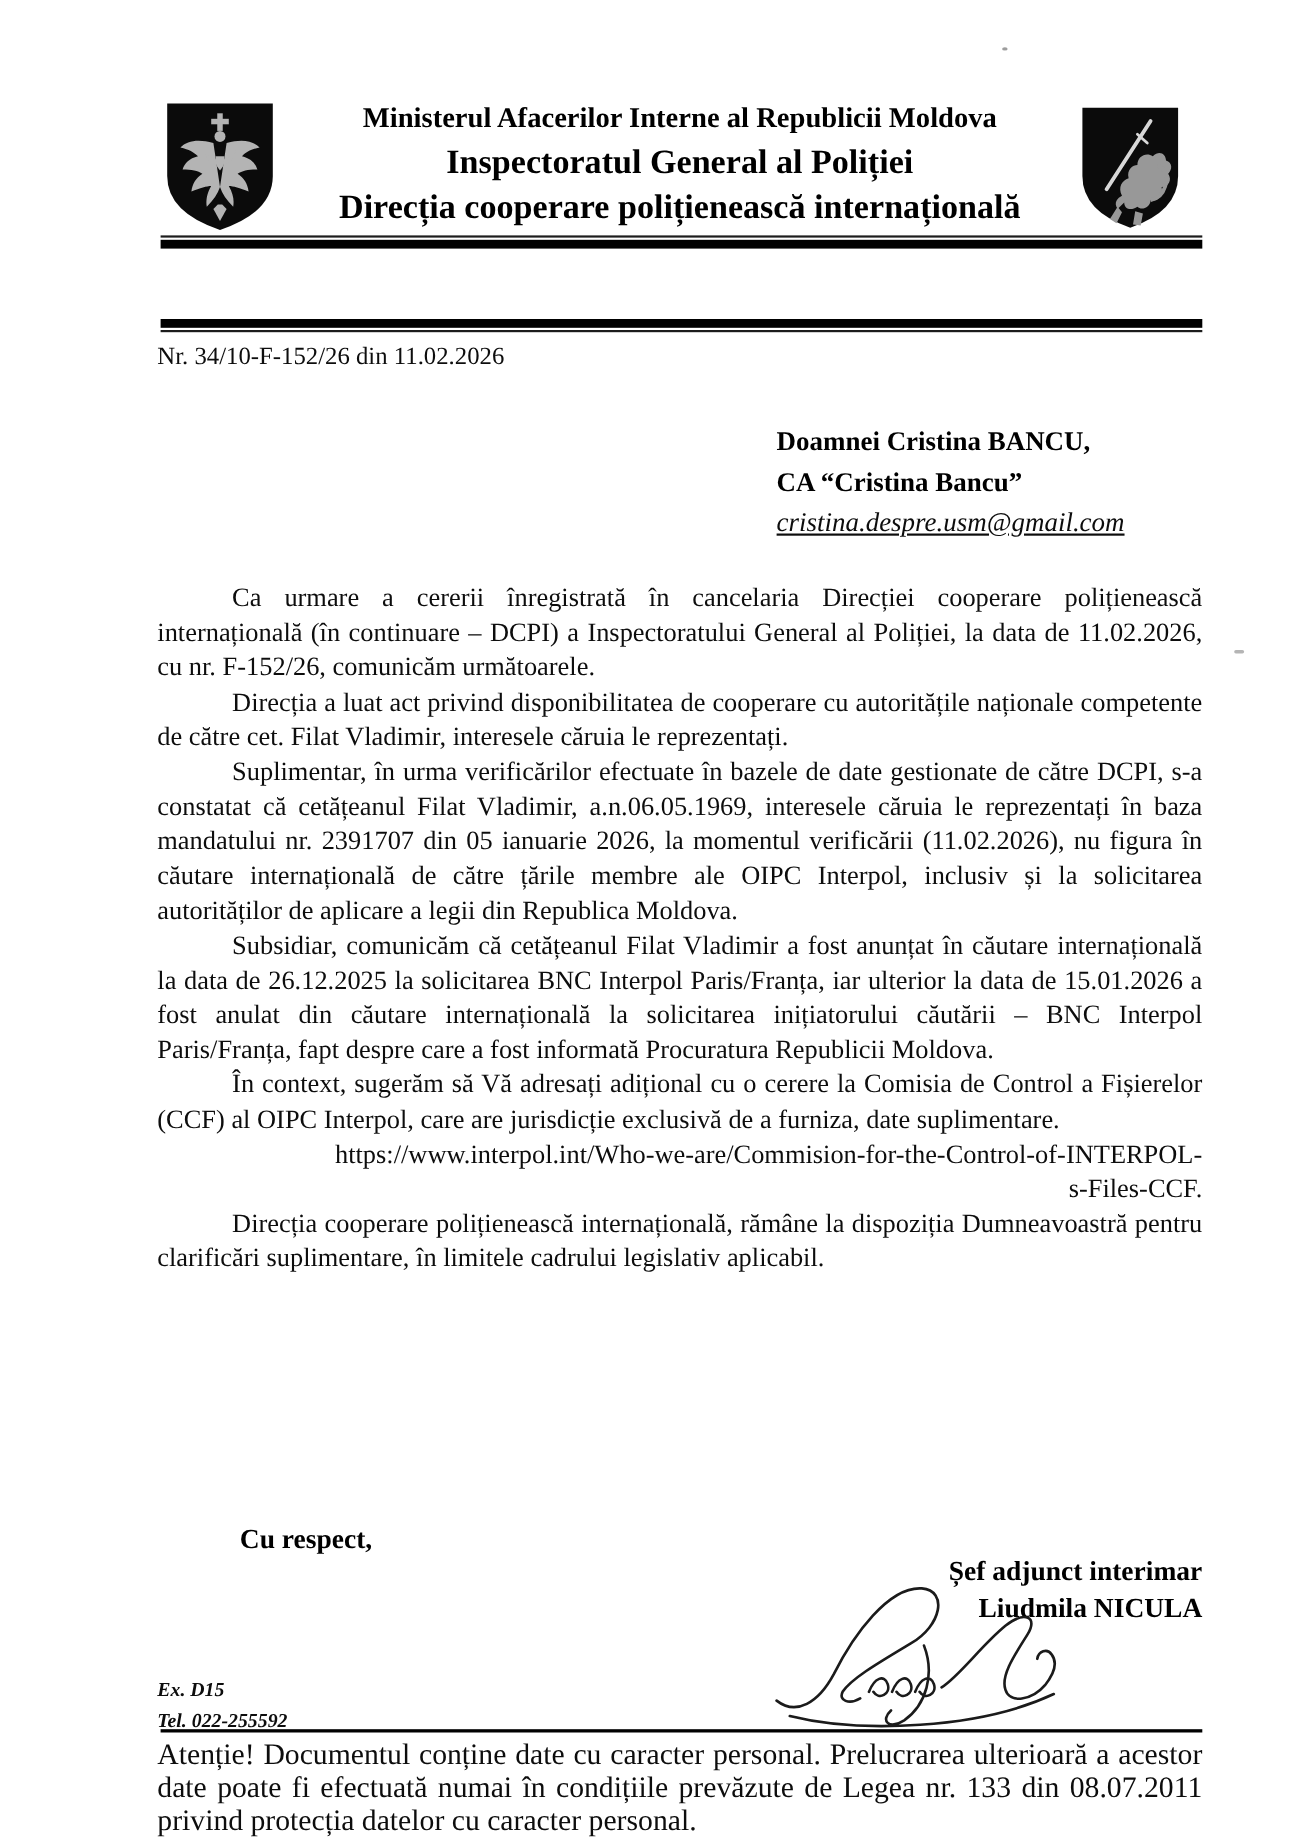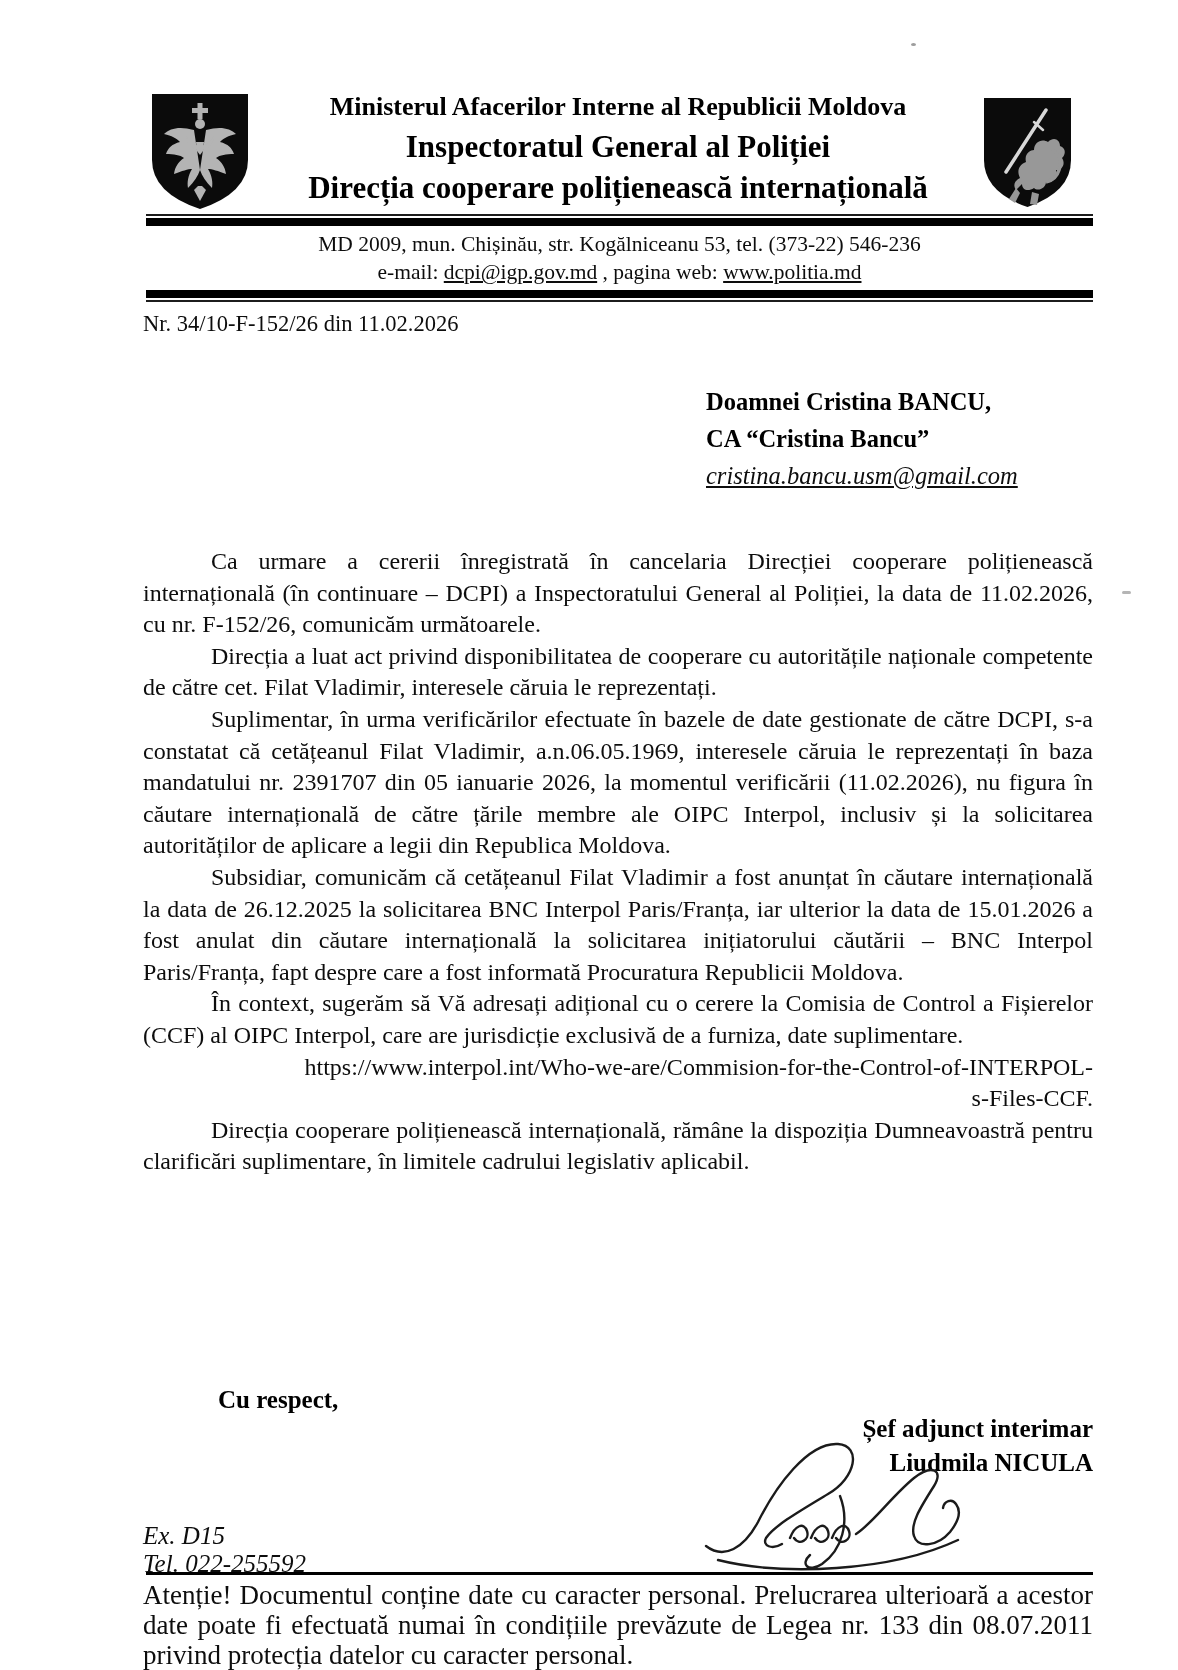--- a/index.html
+++ b/index.html
@@ -23,29 +23,29 @@
   .u { text-decoration:underline; }
   .rule2 { position:absolute; left:146px; top:290px; width:947px; }
   .rule2 .thick { height:8px; background:#000; }
   .rule2 .thin  { height:2px; background:#1c1c1c; margin-top:2px; }
   
   .ref { position:absolute; left:143px; top:311px; font-size:22.5px; }
   .addressee { position:absolute; left:706px; top:383px; font-size:24.5px; line-height:37px; }
   .bold { font-weight:bold; color:#000; }
   .addressee .email { font-style:italic; text-decoration:underline; }
   
-  .body { position:absolute; left:143px; top:546px; width:950px; font-size:24px; line-height:31.6px; text-align:justify; }
+  .body { position:absolute; left:143px; top:529px; width:950px; font-size:24px; line-height:31.6px; text-align:justify; }
   .body p { margin:0; text-indent:68px; }
   .body p.noind { text-indent:0; text-align:right; }
   .body p.just-all { text-align-last:justify; }
   
   .salutation { position:absolute; left:218px; top:1386px; font-size:25px; font-weight:bold; color:#000; }
   .signer { position:absolute; left:803px; top:1412px; width:290px; text-align:right; font-weight:bold; font-size:25px; line-height:34px; color:#000; }
   .signature { position:absolute; left:690px; top:1428px; width:300px; height:150px; }
-  .executor { position:absolute; left:143px; top:1522px; font-style:italic; font-size:25px; line-height:28px; }
+  .executor { position:absolute; left:143px; top:1522px; font-style:italic; font-size:18px; line-height:28px;font-weight:bold; }
   .footer-rule { position:absolute; left:146px; top:1572px; width:947px; height:3px; background:#000; }
   .notice { position:absolute; left:143px; top:1580px; width:950px; font-size:27px; line-height:30px; text-align:justify; }
   
   .speck1 { position:absolute; left:911px; top:43px; width:5px; height:3px; background:#9d9d9d; border-radius:50%; }
   .speck2 { position:absolute; left:1122px; top:591px; width:9px; height:3px; background:#b5b5b5; border-radius:2px; }
 </style>
 </head>
 <body>
 
 <div class="page">
@@ -81,36 +81,32 @@
     <div class="t1">Ministerul Afacerilor Interne al Republicii Moldova</div>
     <div class="t2">Inspectoratul General al Poliției</div>
     <div class="t3">Direcția cooperare polițienească internațională</div>
   </div>
 
   <div class="rule1">
     <div class="thin"></div>
     <div class="thick"></div>
   </div>
 
-  <div class="address">
-    <div class="addr1">MD 2009, mun. Chișinău, str. Kogălniceanu 53, tel. (373-22)  546-236</div>
-    <div class="addr2"><span>e-mail: </span><span class="u">dcpi@igp.gov.md</span><span> , pagina web: </span><span class="u">www.politia.md</span></div>
-  </div>
 
   <div class="rule2">
     <div class="thick"></div>
     <div class="thin"></div>
   </div>
 
   <div class="ref">Nr. 34/10-F-152/26 din 11.02.2026</div>
 
   <div class="addressee">
     <div class="bold">Doamnei Cristina BANCU,</div>
     <div class="bold">CA “Cristina Bancu”</div>
-    <div class="email">cristina.bancu.usm@gmail.com</div>
+    <div class="email">cristina.despre.usm@gmail.com</div>
   </div>
 
   <div class="body">
     <p>Ca urmare a cererii înregistrată în cancelaria Direcției cooperare polițienească internațională (în continuare – DCPI) a Inspectoratului General al Poliției, la data de 11.02.2026, cu nr. F-152/26, comunicăm următoarele.</p>
     <p>Direcția a luat act privind disponibilitatea de cooperare cu autoritățile naționale competente de către cet. Filat Vladimir, interesele căruia le reprezentați.</p>
     <p>Suplimentar, în urma verificărilor efectuate în bazele de date gestionate de către DCPI, s-a constatat că cetățeanul Filat Vladimir, a.n.06.05.1969, interesele căruia le reprezentați în baza mandatului nr. 2391707 din 05 ianuarie 2026, la momentul verificării (11.02.2026), nu figura în căutare internațională de către țările membre ale OIPC Interpol, inclusiv și la solicitarea autorităților de aplicare a legii din Republica Moldova.</p>
     <p>Subsidiar, comunicăm că cetățeanul Filat Vladimir a fost anunțat în căutare internațională la data de 26.12.2025 la solicitarea BNC Interpol Paris/Franța, iar ulterior la data de 15.01.2026 a fost anulat din căutare internațională la solicitarea inițiatorului căutării – BNC Interpol Paris/Franța, fapt despre care a fost informată Procuratura Republicii Moldova.</p>
     <p>În context, sugerăm să Vă adresați adițional cu o cerere la Comisia de Control a Fișierelor (CCF) al OIPC Interpol, care are jurisdicție exclusivă de a furniza, date suplimentare.</p>
     <p class="noind">https://www.interpol.int/Who-we-are/Commision-for-the-Control-of-INTERPOL-</p>
     <p class="noind">s-Files-CCF.</p>

